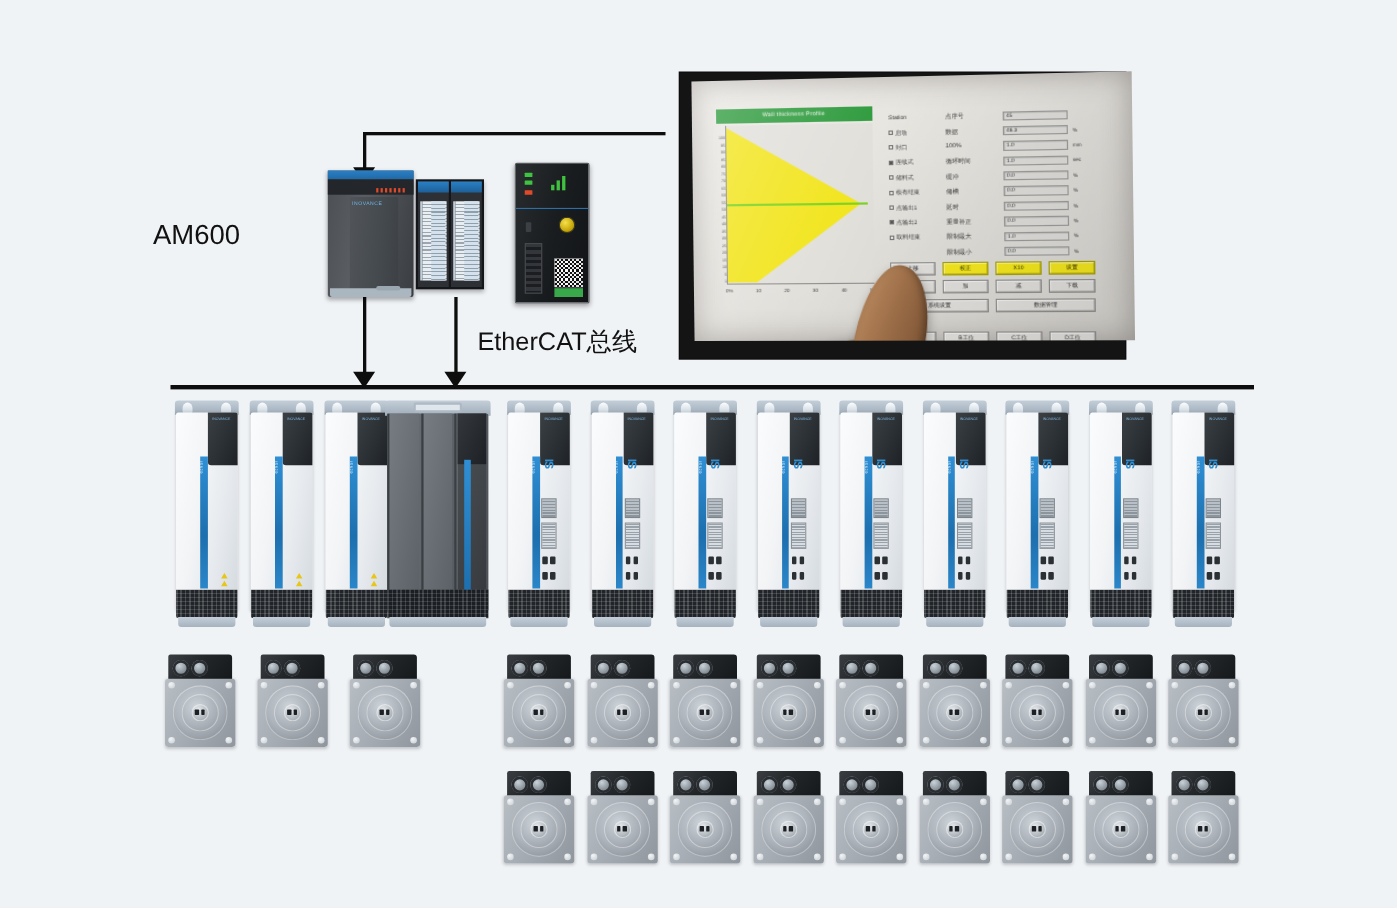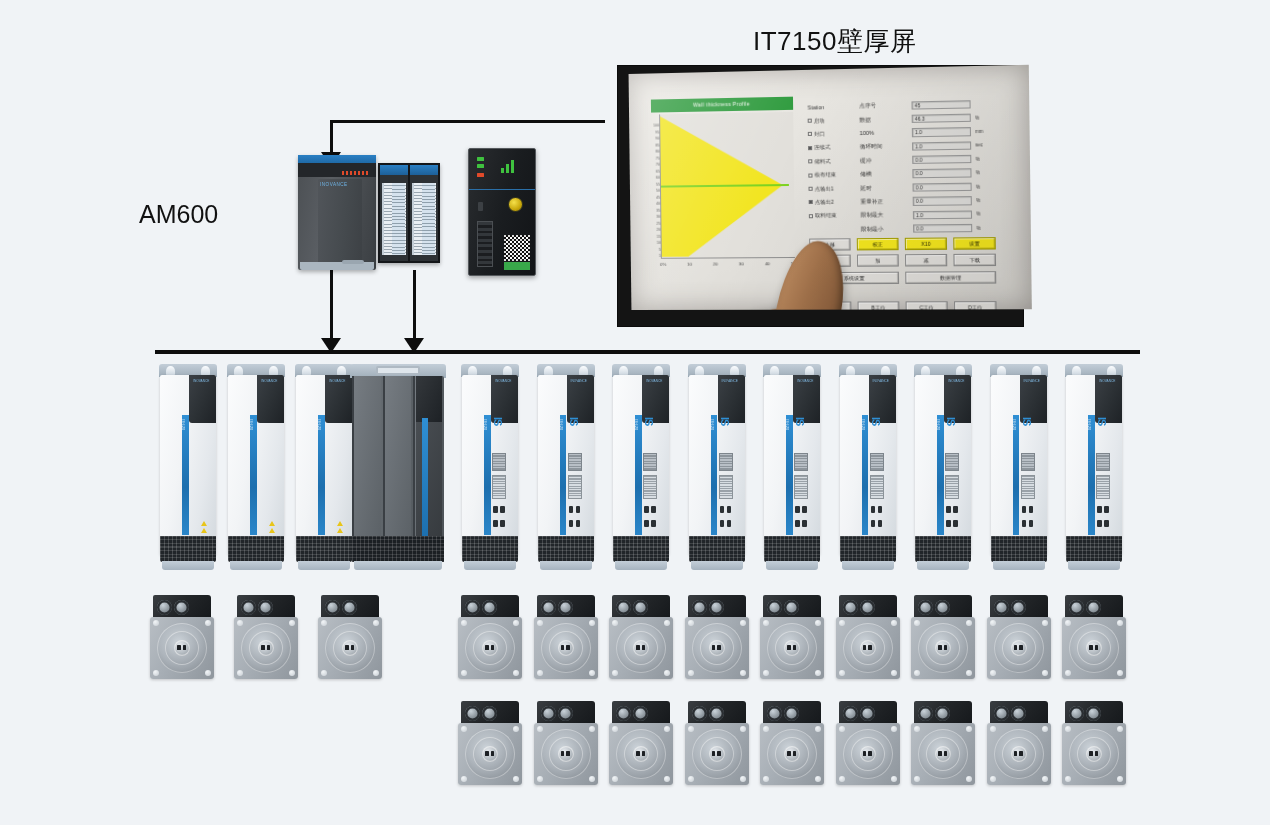--- a/index.html
+++ b/index.html
@@ -360,21 +360,20 @@
   .mtr-bolt{ position:absolute; width:6px; height:6px; border-radius:50%;
              background:radial-gradient(circle at 35% 30%,#f2f5f7,#c6ccd2); z-index:2;}
   .mtr-bolt.tl{ left:3px; top:3px; } .mtr-bolt.tr{ right:3px; top:3px; }
   .mtr-bolt.bl{ left:3px; bottom:3px; } .mtr-bolt.br{ right:3px; bottom:3px; }
 </style>
 </head>
 <body>
 
 <div class="stage">
 
-  <div class="lbl" id="hmi-title">IT7150壁厚屏</div>
 
   <div id="hmi-photo">
     <div id="hmi-inner">
 
       <div id="hmi-chart">
         <div id="chart-banner">Wall thickness Profile</div>
         <div id="chart-plot">
           <div id="chart-wedge2"></div>
           <div id="chart-greenline"></div>
           <div class="tickcol" id="chart-yticks">
@@ -523,20 +522,21 @@
   <div class="line" id="wire-h-top"></div>
   <div class="line" id="wire-v-plc"></div>
   <div class="line" id="wire-v-can"></div>
   <div class="line" id="wire-v-ecat"></div>
   <div class="line" id="busbar"></div>
   <div class="arrow" id="arrow-plc"></div>
   <div class="arrow" id="arrow-can"></div>
   <div class="arrow" id="arrow-ecat"></div>
 
   <div class="lbl" id="lbl-am600">AM600</div>
+  <div class="lbl" id="lbl-ecat">EtherCAT总线</div>
 
   <div id="plc-rack">
     <div id="plc-body">
       <div id="plc-topstrip"></div>
       <div id="plc-topdark"></div>
       <div class="plc-led" style="left:44px"></div>
       <div class="plc-led" style="left:48px"></div>
       <div class="plc-led" style="left:52px"></div>
       <div class="plc-led" style="left:56px"></div>
       <div class="plc-led" style="left:60px"></div>

